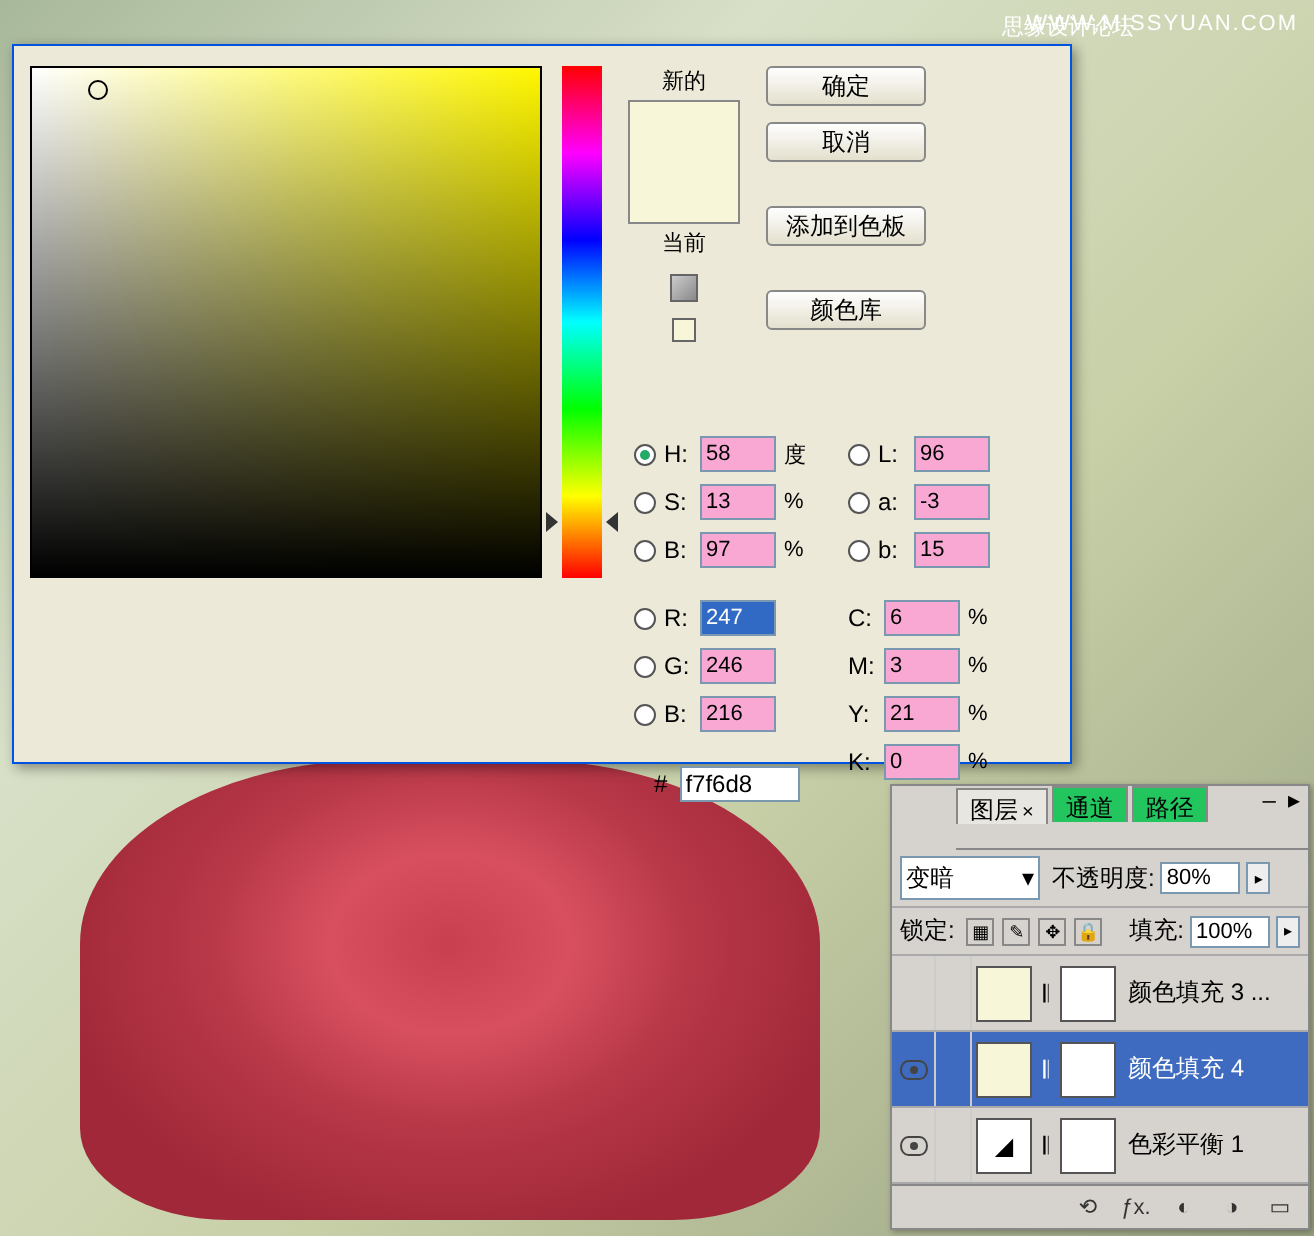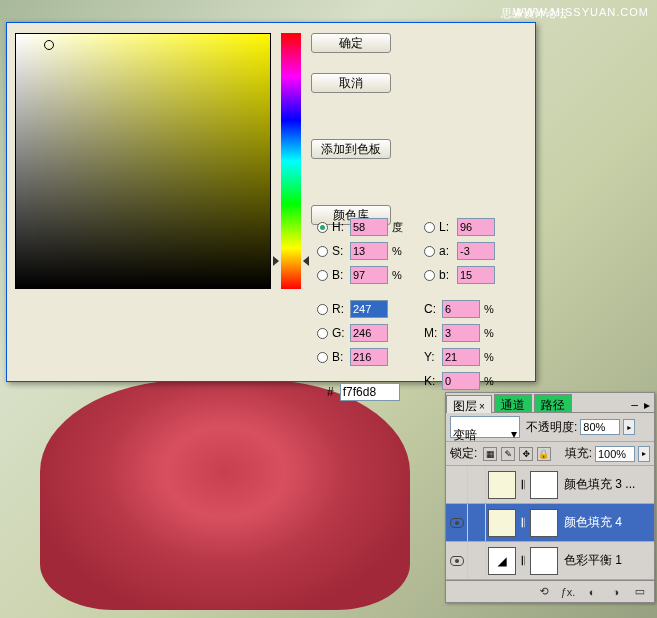--- a/index.html
+++ b/index.html
@@ -23,48 +23,48 @@
 
 .preview-col { display: flex; flex-direction: column; align-items: center; gap: 2px; width: 62px; }
 .preview-label { font-size: 11px; }
 .swatch-new { background: #f7f6d8; height: 30px; }
 .swatch-cur { background: #f7f6d8; height: 30px; }
 .preview-stack { width: 56px; border: 1px solid #888; }
 .cube-warn { display: flex; flex-direction: column; align-items: center; gap: 8px; margin-top: 6px; }
 .cube-icon { width: 14px; height: 14px; background: linear-gradient(135deg,#ccc,#888); border: 1px solid #666; }
 .tiny-swatch { width: 12px; height: 12px; border: 1px solid #666; background: #f7f6d8; }
 
-.btn-col { display: flex; flex-direction: column; gap: 20px; align-items: center; }
+.btn-col { display: flex; flex-direction: column; gap: 8px; align-items: center; }
 .ps-btn { width: 80px; height: 20px; background: linear-gradient(#fefefe,#e4e0ce); border: 1px solid #888; border-radius: 3px; cursor: pointer; text-align: center; line-height: 18px; }
 
 .inputs-section { position: absolute; left: 310px; top: 195px; display: flex; gap: 16px; }
 .input-col { display: flex; flex-direction: column; gap: 6px; }
 .input-row { display: flex; align-items: center; gap: 4px; }
 .radio { width: 11px; height: 11px; border: 1px solid #555; border-radius: 50%; background: #fff; display: inline-flex; align-items: center; justify-content: center; }
 .radio.checked::after { content: ""; width: 5px; height: 5px; background: #2a6; border-radius: 50%; }
 .ilabel { width: 14px; display: inline-block; }
 .num-input { width: 38px; height: 18px; border: 1px solid #7a98af; background: #f9a8d4; padding: 0 2px; font-size: 11px; }
 .num-input.sel { background: #316ac5; color: #fff; }
 .unit { width: 16px; font-size: 11px; }
 
 .hex-row { position: absolute; left: 320px; top: 360px; display: flex; align-items: center; gap: 6px; }
 .hex-input { width: 60px; height: 18px; border: 1px solid #7a98af; background: #fff; padding: 0 2px; }
 
 .web-only { position: absolute; left: 12px; bottom: 12px; display: flex; align-items: center; gap: 6px; }
 .chk { width: 12px; height: 12px; border: 1px solid #7a98af; background: #fff; }
 
 
 .panels { position: absolute; right: 2px; top: 392px; width: 210px; background: #d6d3ce; border: 1px solid #888; box-shadow: 1px 1px 3px rgba(0,0,0,0.3); }
-.panel-tabs { display: flex; height: 20px; border-bottom: 1px solid #888; background: #d6d3ce; align-items: flex-end; }
+.panel-tabs { display: flex; height: 32px; border-bottom: 1px solid #888; background: #d6d3ce; align-items: flex-start; margin-left: 32px; }
 .tab { padding: 2px 6px; border: 1px solid #888; border-bottom: none; background: #22c55e; margin-right: 2px; height: 18px; cursor: pointer; position: relative; }
 .tab.active { background: #e8e6e0; top: 1px; }
 .tab-x { margin-left: 2px; font-size: 10px; }
 .panel-ctrl { margin-left: auto; padding: 0 4px; display: flex; gap: 6px; }
 .blend-row { display: flex; align-items: center; gap: 6px; padding: 3px 4px; border-bottom: 1px solid #aaa; }
-.blend-select { width: 70px; height: 18px; border: 1px solid #7a98af; background: #fff; padding: 10px 2px; display: flex; justify-content: space-between; cursor: pointer; }
+.blend-select { width: 70px; height: 18px; border: 1px solid #7a98af; background: #fff; padding: 10px 2px; display: flex; align-items: center; justify-content: space-between; cursor: pointer; }
 .opac { display: flex; align-items: center; gap: 3px; }
 .opac-input { width: 40px; height: 16px; border: 1px solid #7a98af; background: #fff; padding: 0 2px; font-size: 11px; }
 .arrow-btn { width: 12px; height: 16px; border: 1px solid #7a98af; background: #eee; display:flex; align-items:center; justify-content:center; font-size:8px; cursor:pointer; }
 .lock-row { display: flex; align-items: center; gap: 6px; padding: 3px 4px; border-bottom: 1px solid #aaa; }
 .lock-icons { display: flex; gap: 4px; }
 .lock-icon { width: 14px; height: 14px; border: 1px solid #888; display: flex; align-items: center; justify-content: center; font-size: 9px; }
 
 .layer-list { max-height: 140px; overflow: hidden; }
 .layer-row { display: flex; align-items: center; height: 38px; border-bottom: 1px solid #aaa; }
 .layer-row.selected { background: #3e6bbf; color: #fff; }
@@ -93,20 +93,32 @@
   <div class="picker-body">
     <div class="sv-box">
       <div class="sv-cursor"></div>
     </div>
     <div style="position:relative; display:flex; align-items:center;">
       <span class="hue-slider-tri" style="top:223px"></span>
       <div class="hue-bar"></div>
       <span class="hue-slider-tri right" style="top:223px"></span>
     </div>
 
+    <div class="preview-col">
+      <span class="preview-label">新的</span>
+      <div class="preview-stack">
+        <div class="swatch-new"></div>
+        <div class="swatch-cur"></div>
+      </div>
+      <span class="preview-label">当前</span>
+      <div class="cube-warn">
+        <div class="cube-icon"></div>
+        <div class="tiny-swatch"></div>
+      </div>
+    </div>
 
     <div class="btn-col">
       <div class="ps-btn">确定</div>
       <div class="ps-btn">取消</div>
       <div style="height:6px"></div>
       <div class="ps-btn">添加到色板</div>
       <div style="height:6px"></div>
       <div class="ps-btn">颜色库</div>
     </div>
   </div>

